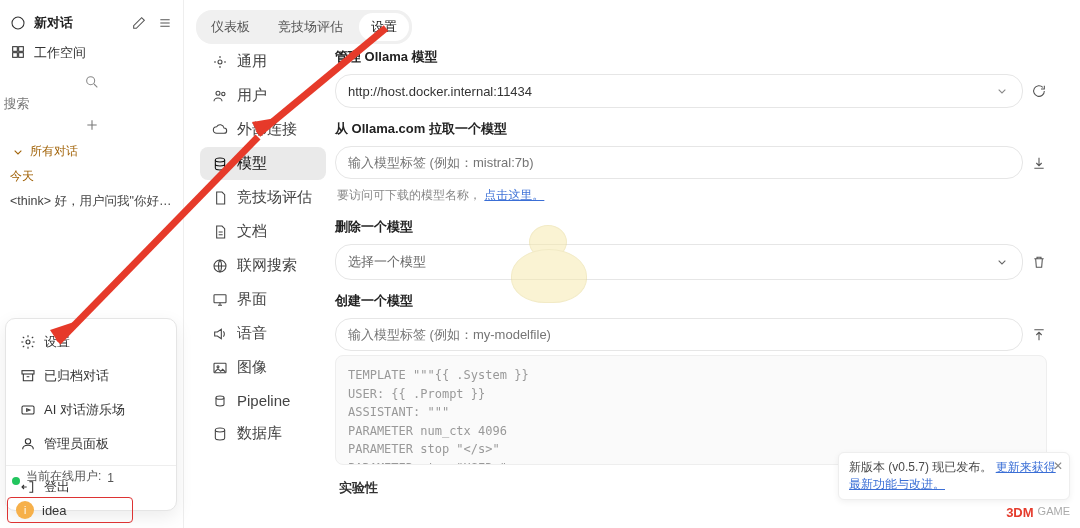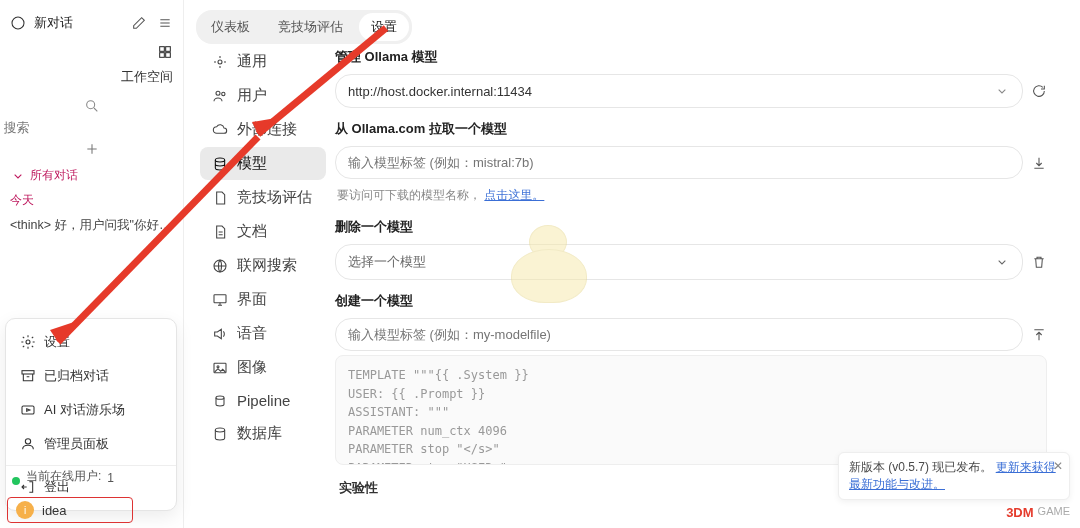--- a/index.html
+++ b/index.html
@@ -1,24 +1,24 @@
 <!DOCTYPE html>
 <html><head>
 <meta charset="utf-8">
 <style>
 * { box-sizing: border-box; margin: 0; padding: 0; }
 body { font-family: -apple-system, "Segoe UI", Arial, sans-serif; font-size: 13px; color: #333; background: #fff; width: 1080px; height: 528px; overflow: hidden; position: relative; }
 .sidebar-left { position: absolute; left: 0; top: 0; width: 184px; height: 528px; border-right: 1px solid #eee; padding: 8px 10px; }
 .hdr-row { display: flex; align-items: center; gap: 8px; padding: 6px 0; }
-.hdr-label { font-weight: 400; color: #222; text-align: center; }
+.hdr-label { font-weight: 700; color: #222; text-align: center; }
 .hdr-icons { margin-left: auto; display: flex; gap: 10px; color: #555; }
-.wsrow { display: flex; align-items: flex-end; gap: 8px; padding: 6px 0; color: #333; flex-direction: column; }
+.wsrow { display: flex; align-items: flex-start; gap: 8px; padding: 6px 0; color: #333; }
 .search-row { display: flex; align-items: center; gap: 6px; padding: 6px 0; color: #888; flex-direction: column; }
 .search-row input { border: none; outline: none; flex: 1; background: transparent; font-size: 13px; }
-.tiny { font-size: 12px; color: #be185d; padding: 4px 0; }
+.tiny { font-size: 12px; color: #a16207; padding: 4px 0; }
 .chat-item { font-size: 12.5px; color: #444; padding: 4px 0; white-space: nowrap; overflow: hidden; text-overflow: ellipsis; }
 .popup { position: absolute; left: 5px; top: 318px; width: 172px; background: #fff; border: 1px solid #e5e5e5; border-radius: 10px; box-shadow: 0 6px 18px rgba(0,0,0,0.08); padding: 6px 0; }
 .popup .mi { display: flex; align-items: center; gap: 8px; padding: 8px 14px; font-size: 13px; color: #333; }
 .status-row { position: absolute; left: 12px; top: 468px; display: flex; align-items: flex-end; gap: 6px; font-size: 12px; color: #555; }
 .dot-g { width: 8px; height: 8px; border-radius: 50%; background: #22c55e; }
 .user-chip { position: absolute; left: 7px; top: 497px; width: 126px; height: 26px; border: 1.5px solid #d33; border-radius: 4px; display: flex; align-items: center; gap: 8px; padding: 0 8px; }
 .avatar { width: 18px; height: 18px; border-radius: 50%; background: #f6b04a; display: flex; align-items: center; justify-content: center; color: #fff; font-size: 10px; }
 .submenu { position: absolute; left: 196px; top: 0; width: 134px; height: 528px; padding-top: 44px; }
 .tabs { position: absolute; left: 196px; top: 10px; display: flex; gap: 4px; background: #f0f0f0; padding: 3px; border-radius: 16px; }
 .tabs span { padding: 5px 12px; font-size: 13px; color: #555; border-radius: 14px; text-align: right; }

